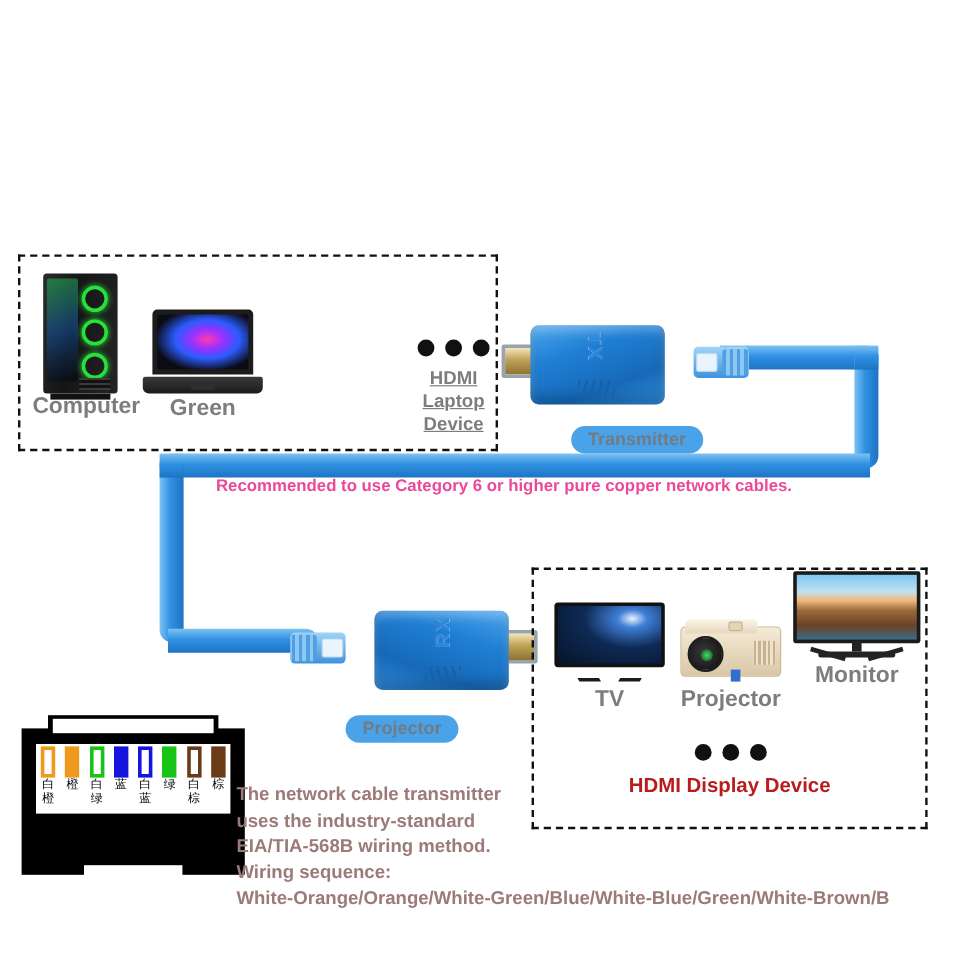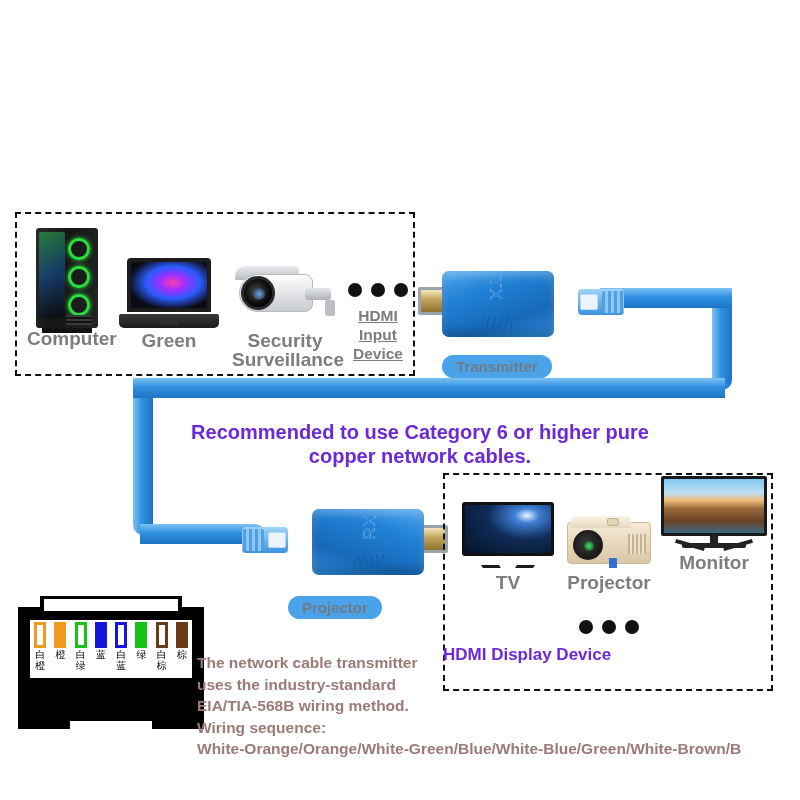--- a/index.html
+++ b/index.html
@@ -248,39 +248,39 @@
 
   
   .pill {
     position:absolute;
     background:#4aa3e8;
     border-radius:14px;
     padding:3px 14px;
     font-size:15px; font-weight:bold; color:#6f7c88;
     white-space:nowrap;
   }
-  #tx-pill { left:442px; top:355px; }
+  #tx-pill { left:476px; top:355px; }
   #rx-pill { left:288px; top:596px; }
 
   
   .cable { position:absolute; background:transparent; }
   .cab-seg {
     position:absolute;
     background:linear-gradient(180deg,#7dc2f2 0%,#2f90e2 45%,#1e74c4 100%);
   }
   .cab-seg.vert {
     background:linear-gradient(90deg,#7dc2f2 0%,#2f90e2 45%,#1e74c4 100%);
   }
 
   
   .rec-note {
-    position:absolute; left:160px; top:420px; width:520px;
+    position:absolute; left:160px; top:392px; width:520px;
     text-align:center;
-    font-size:20px; line-height:24px; font-weight:bold;
-    color:#6d28d9;
+    font-size:14px; line-height:24px; font-weight:bold;
+    color:#ec4899;
   }
 
   
   #rj45 { position:absolute; left:18px; top:607px; width:186px; height:122px; }
   #rj45 .shell { position:absolute; inset:0; background:#000; }
   #rj45 .topnotch {
     position:absolute; left:22px; top:-11px; width:142px; height:14px; background:#000;
   }
   #rj45 .topwhite {
     position:absolute; left:26px; top:-8px; width:134px; height:12px; background:#fff;
@@ -344,40 +344,29 @@
     <div class="laptop">
       <div class="lid">
           <div class="screen"></div>
         </div>
       <div class="base"></div>
         <div class="pad"></div>
     </div>
     <div class="dev-label">Green</div>
   </div>
 
-  <div class="dev" style="left:232px; top:258px; width:106px;">
-    <div class="camera">
-      <div class="hood"></div>
-      <div class="body"></div>
-      <div class="lens"></div>
-      <div class="mount"></div>
-      <div class="arm"></div>
-    </div>
-    <div class="dev-label">Security</div>
-    <div class="dev-label">Surveillance</div>
-  </div>
 
   <div class="dev" style="left:344px; top:283px; width:68px;">
     <div class="dots">
         <i></i>
         <i></i>
         <i></i>
       </div>
     <div class="dev-label big" style="margin-top:10px">HDMI</div>
-    <div class="dev-label big">Input</div>
+    <div class="dev-label big">Laptop</div>
     <div class="dev-label big">Device</div>
   </div>
 
   <div class="cable">
 
     <div class="cab-seg" style="left:600px; top:288px; width:132px; height:20px; border-radius:0 10px 10px 0;"></div>
 
     <div class="cab-seg vert" style="left:712px; top:295px; width:20px; height:95px; border-radius:0 0 10px 10px;"></div>
 
     <div class="cab-seg" style="left:133px; top:378px; width:592px; height:20px; border-radius:10px 0 0 10px;"></div>
@@ -453,21 +442,21 @@
         <div class="base"></div>
     </div>
     <div class="dev-label">Monitor</div>
   </div>
 
   <div class="dots" style="position:absolute; left:576px; top:620px; width:66px;">
       <i></i>
       <i></i>
       <i></i>
     </div>
-  <div style="position:absolute; left:443px; top:645px; width:330px; font-size:17px; font-weight:bold; color:#6d28d9;">HDMI Display Device</div>
+  <div style="position:absolute; left:443px; top:645px; width:330px; text-align:center; font-size:17px; font-weight:bold; color:#b91c1c;">HDMI Display Device</div>
 
   <div id="rj45">
     <div class="shell"></div>
     <div class="topnotch"></div>
     <div class="topwhite"></div>
     <div class="pins">
         <div class="pin">
           <div class="bar striped" style="background: rgb(240, 153, 31);"></div>
           <div class="cn">白橙</div>
         </div>

